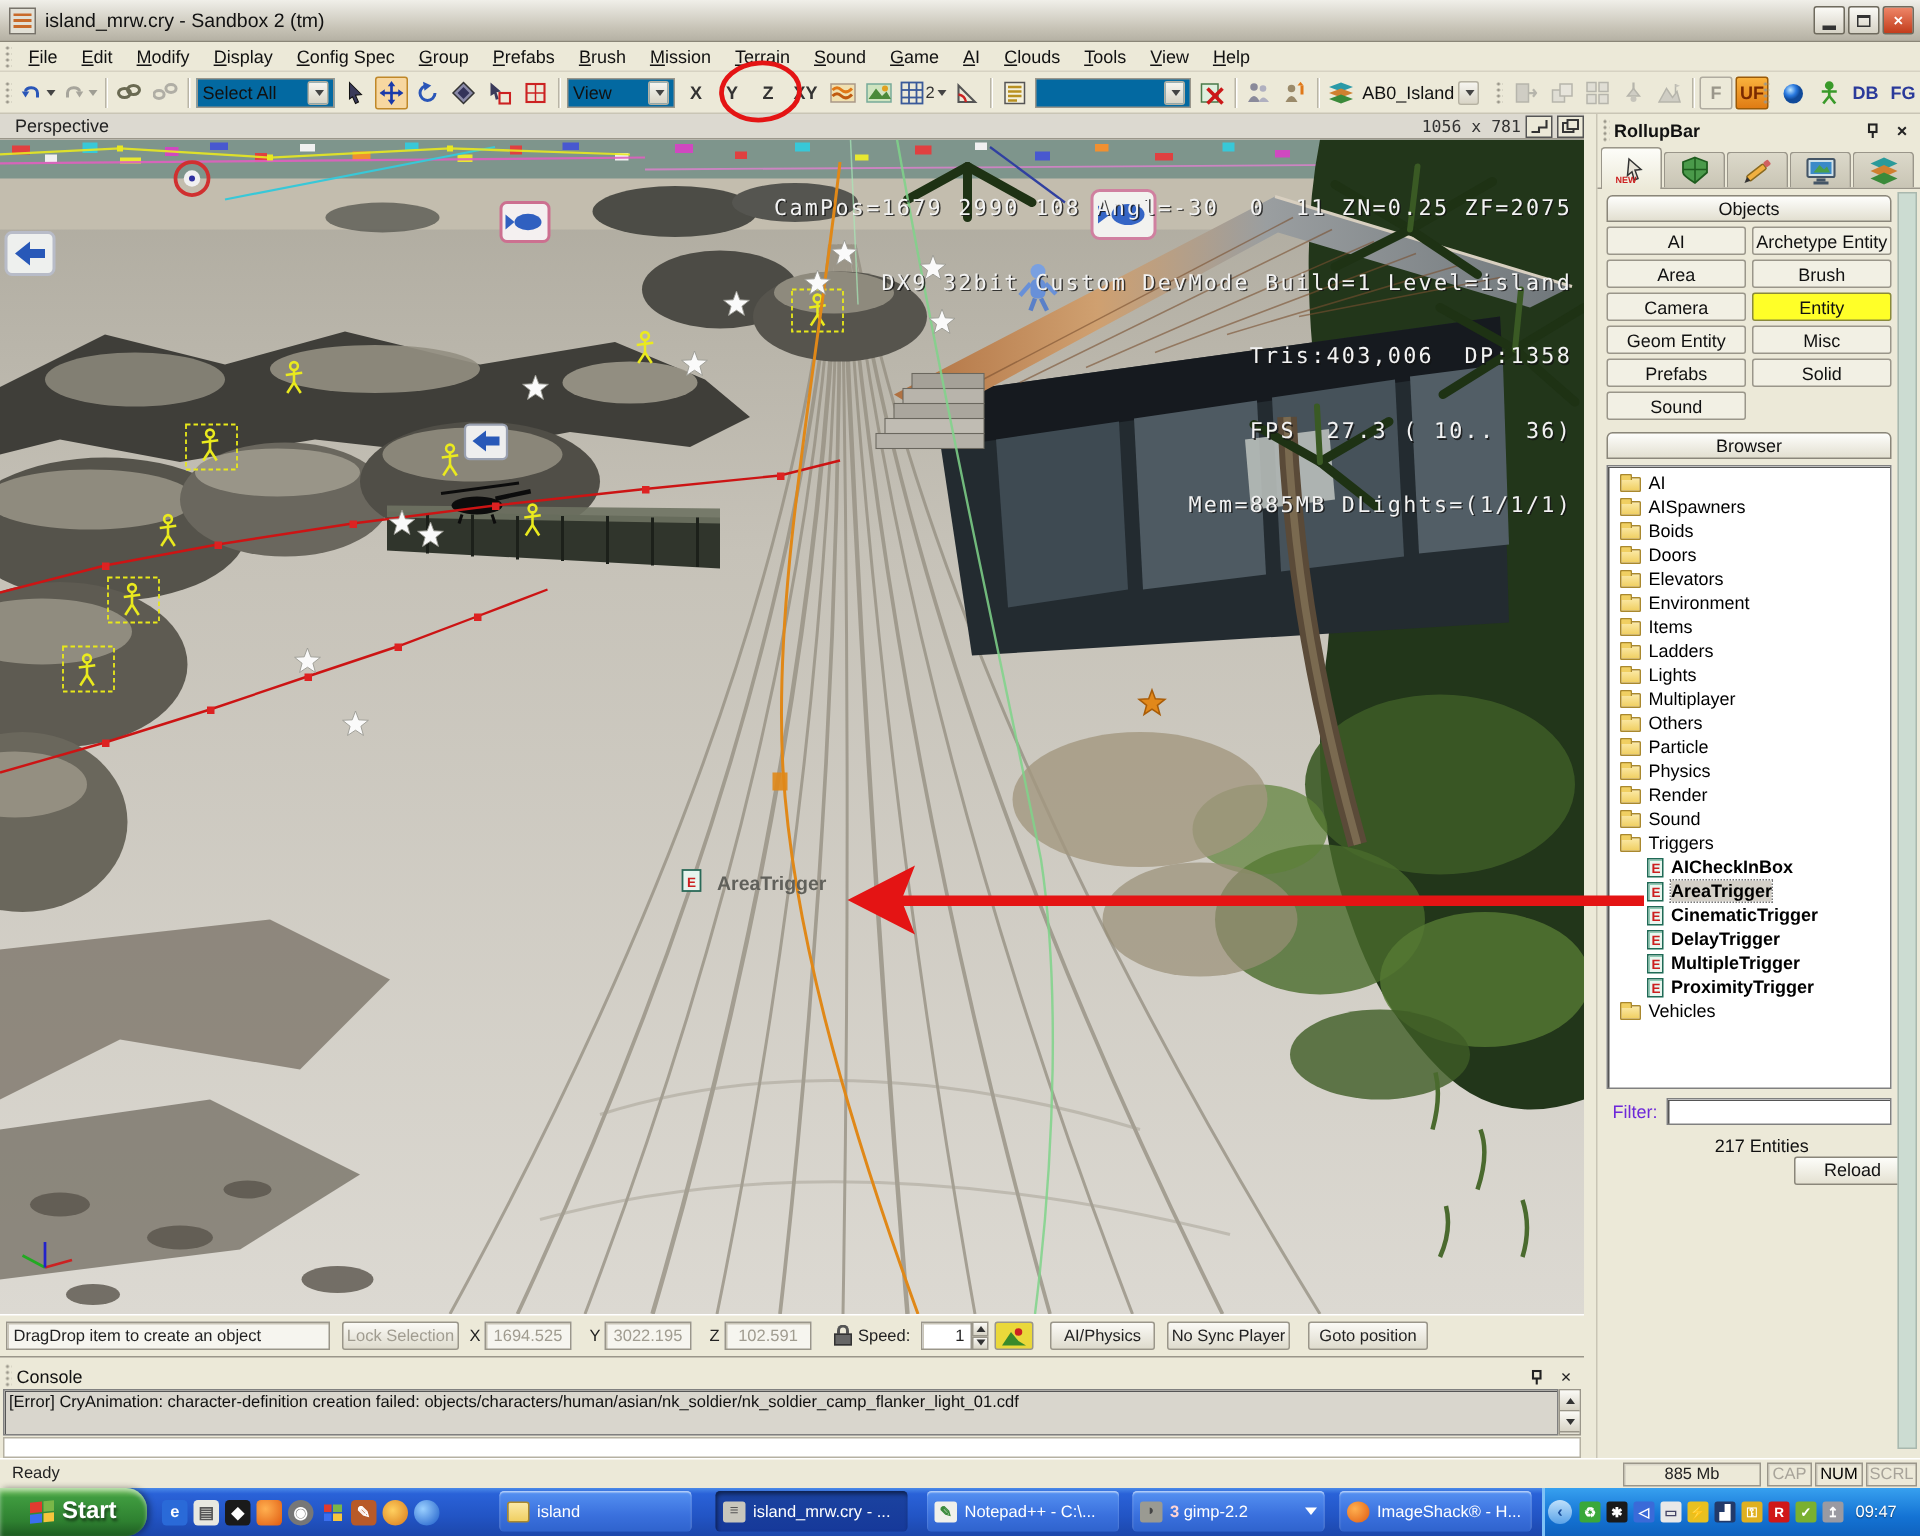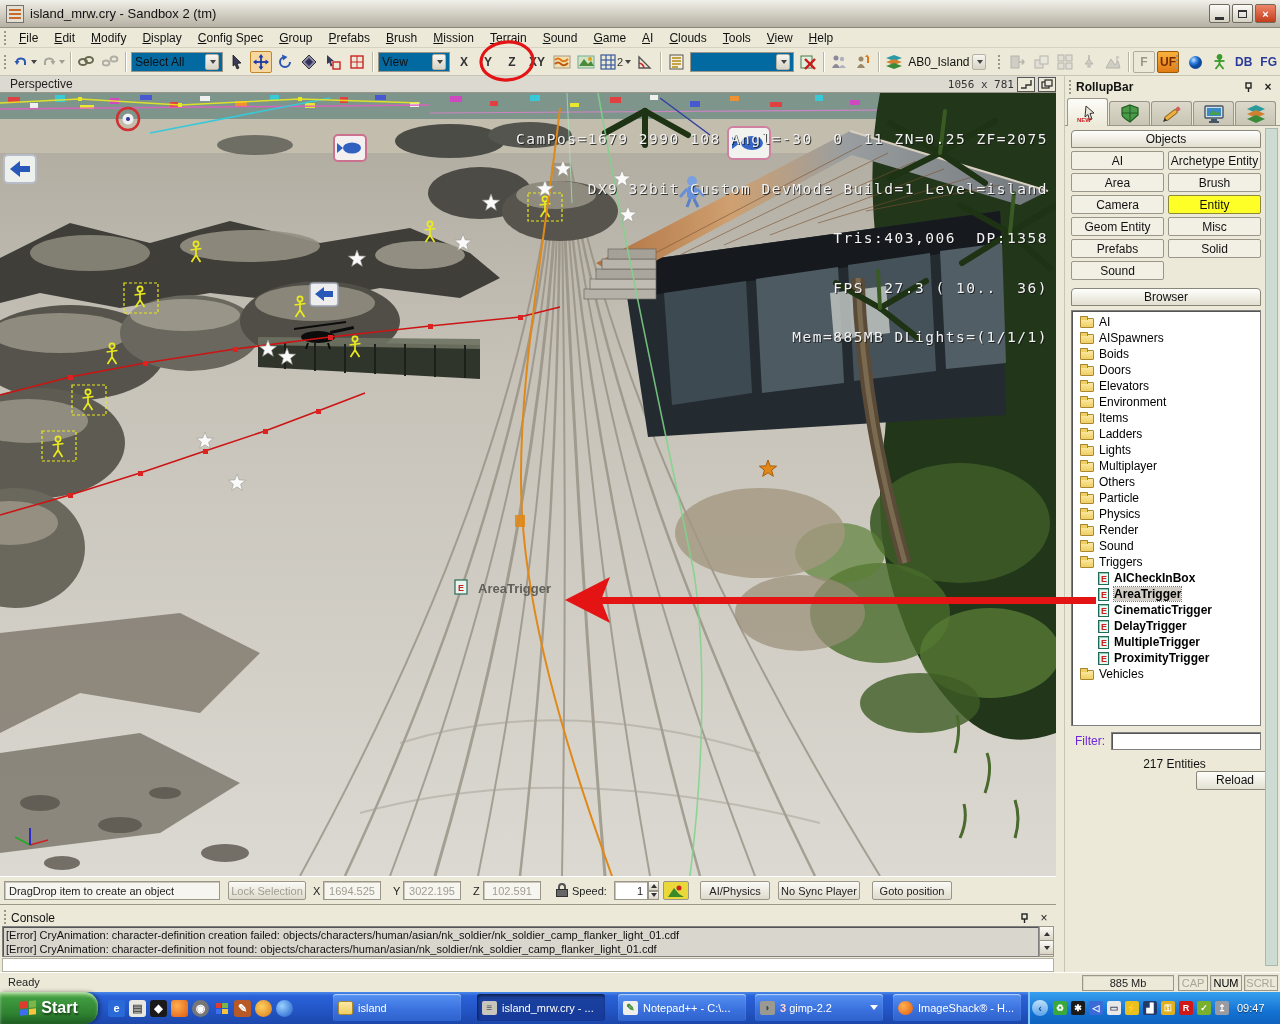--- a/index.html
+++ b/index.html
@@ -1040,21 +1040,20 @@
         <svg width="11" height="11" viewBox="0 0 11 11">
             <rect x="3" y="1" width="5" height="5" fill="none" stroke="#222" stroke-width="1.4"></rect>
             <line x1="5.5" y1="6" x2="5.5" y2="10" stroke="#222" stroke-width="1.4"></line>
           </svg>
       </span>
       <span class="rb-ico">×</span>
     </span>
   </div>
   <div id="con-list">
     <div>[Error] CryAnimation: character-definition creation failed: objects/characters/human/asian/nk_soldier/nk_soldier_camp_flanker_light_01.cdf</div>
-    <div>[Error] CryAnimation: character-definition not found: objects/characters/human/asian/nk_soldier/nk_soldier_camp_flanker_light_01.cdf</div>
   </div>
   <div id="con-scroll">
     <div>
         <span class="tri-up"></span>
       </div>
     <div>
         <span class="tri-dn"></span>
       </div>
   </div>
   <div id="con-input"></div>

